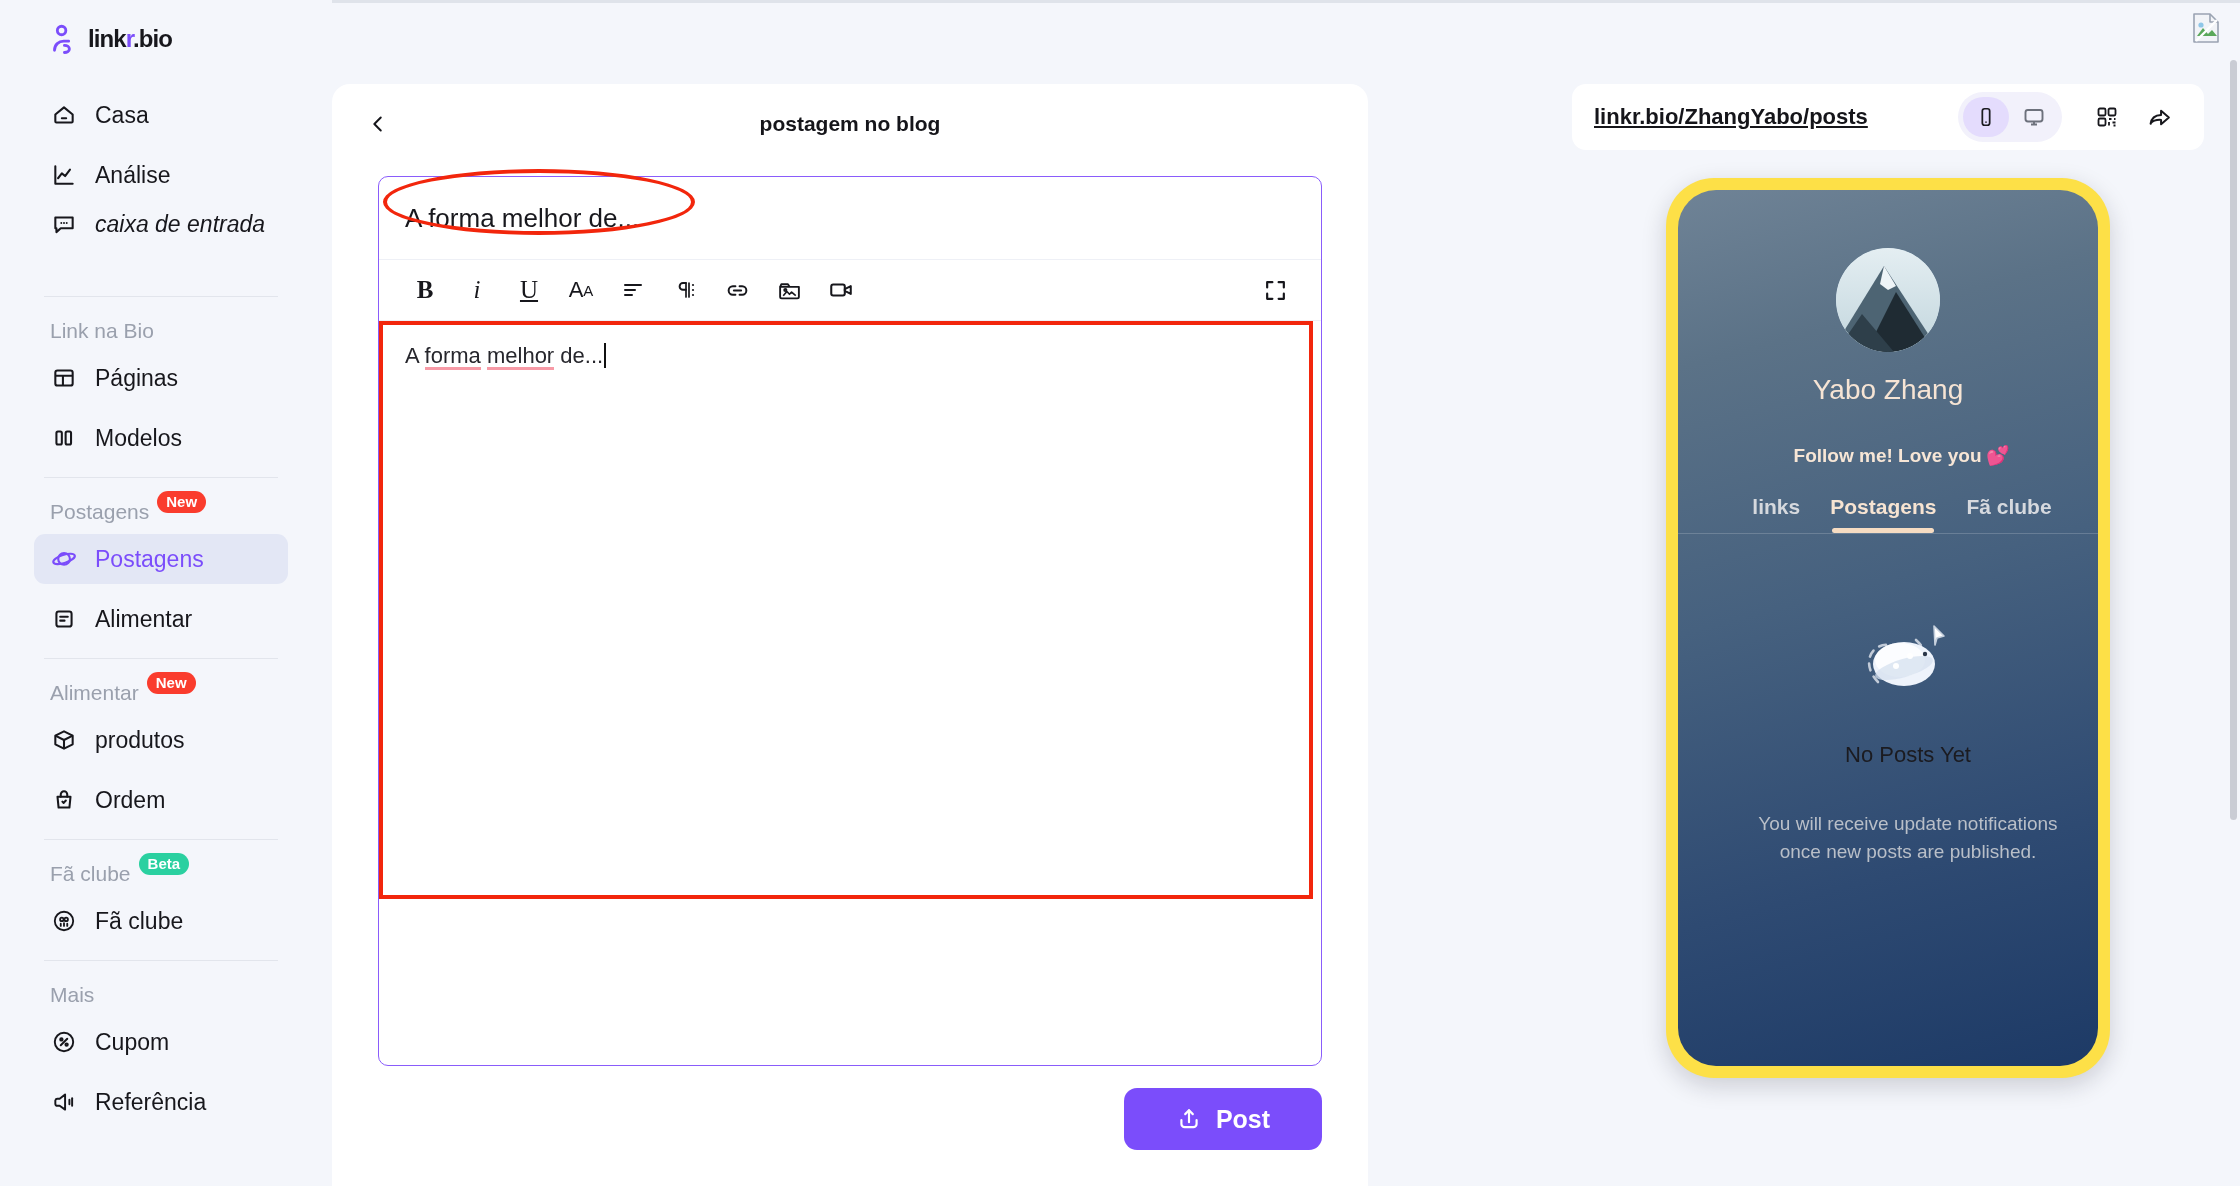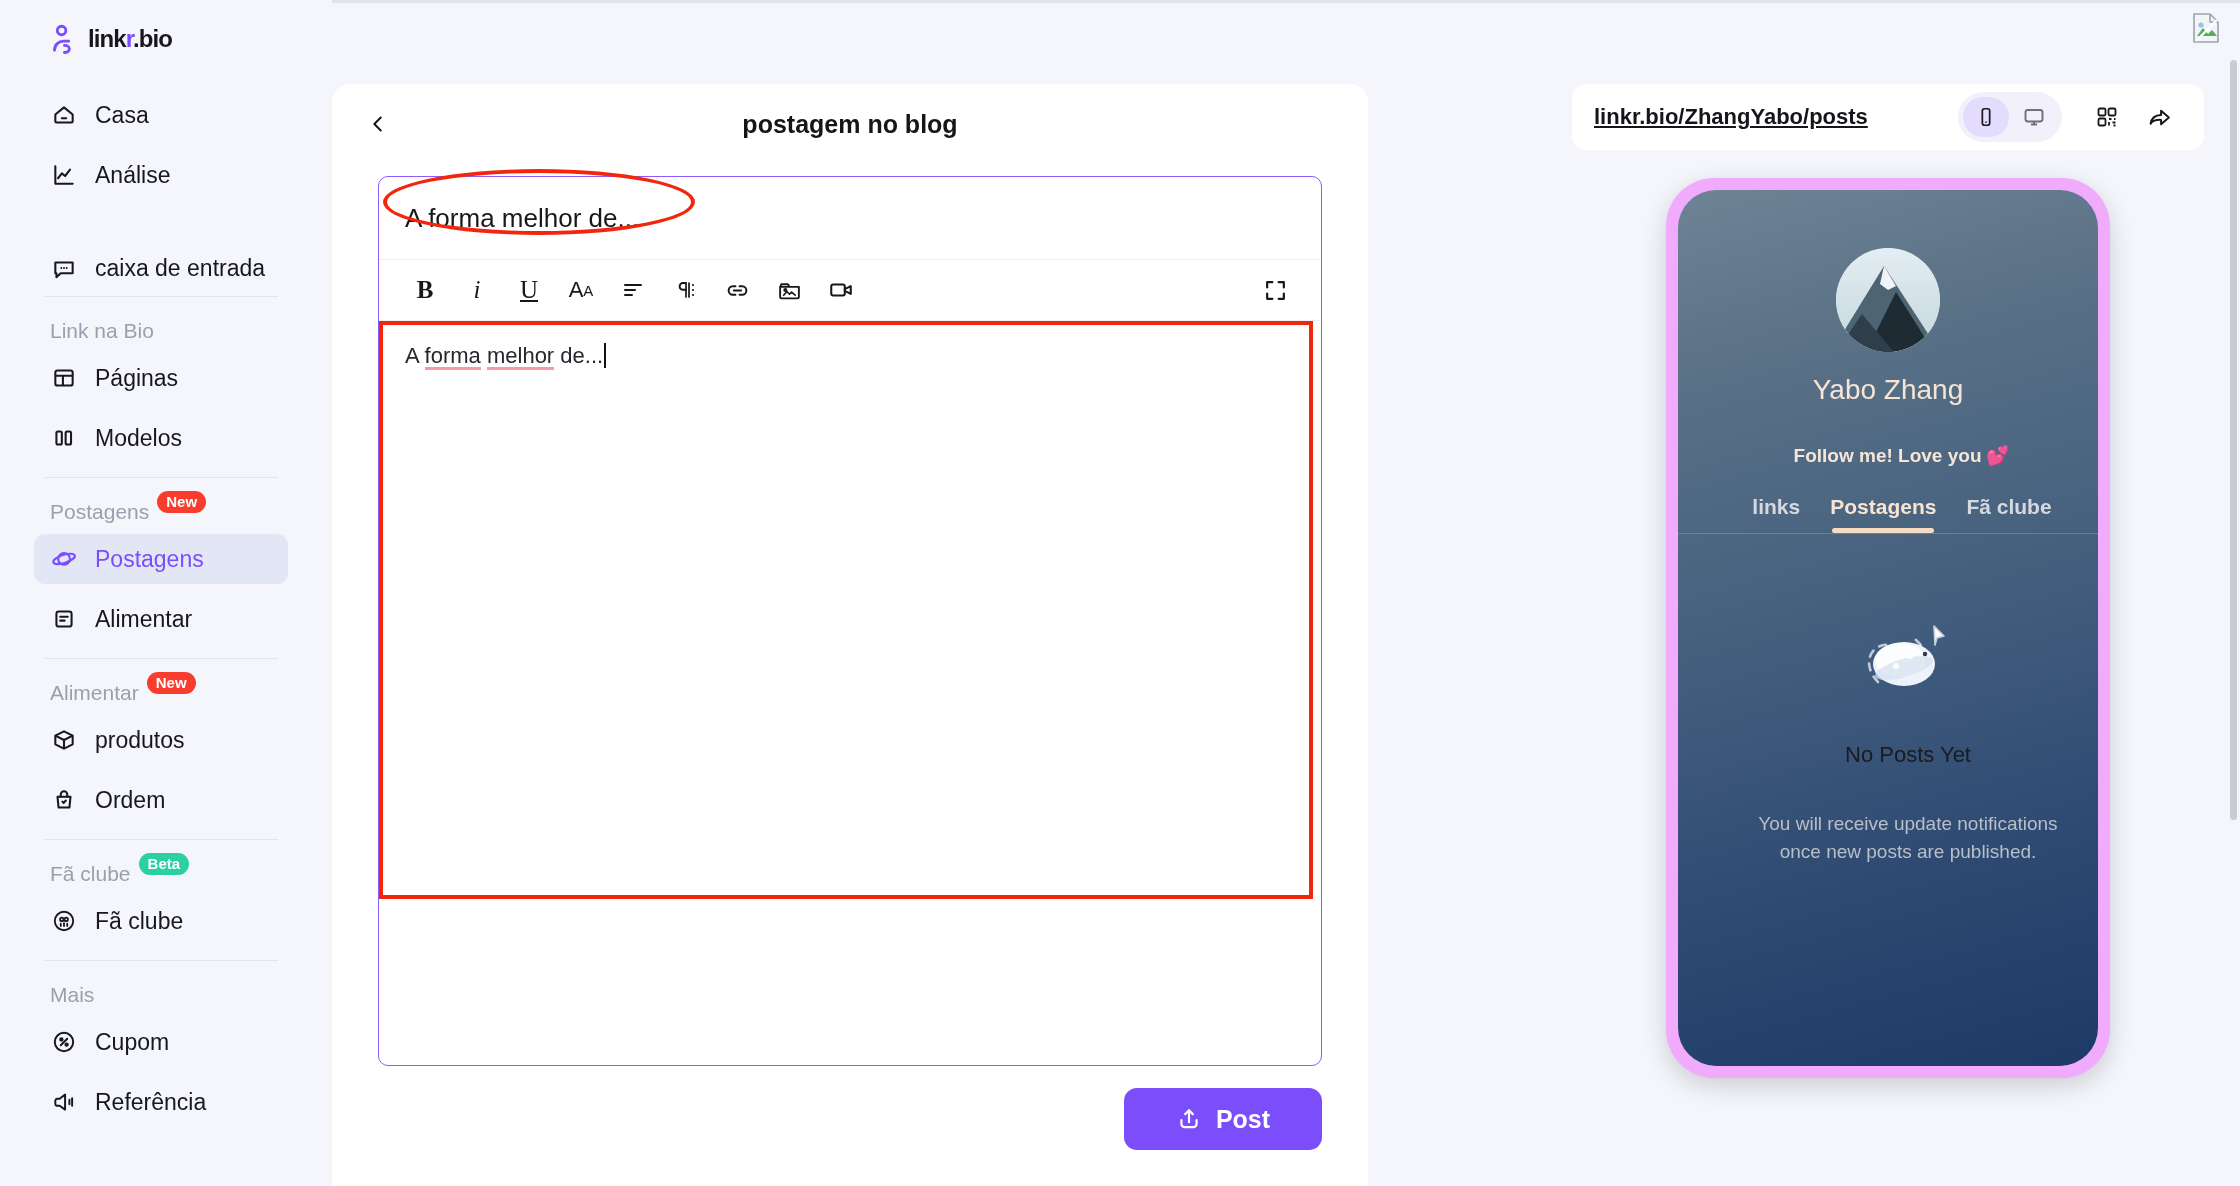--- a/index.html
+++ b/index.html
@@ -27,21 +27,21 @@
   .logo-text .accent { color: #7b4dfb; }
 
   .nav-item {
     display: flex; align-items: center; gap: 18px;
     height: 50px; padding: 0 16px;
     border-radius: 11px;
     color: #17171c; font-size: 23px;
     margin-bottom: 10px;
     cursor: pointer;
   }
-  .nav-item.two-line { height: 72px; align-items: flex-end; }
+  .nav-item.two-line { height: 72px; align-items: flex-start; font-style: italic; }
   .nav-item .ico { width: 27px; height: 27px; flex: 0 0 27px; display:flex; align-items:center; justify-content:center; }
   .nav-item .ico svg { display: block; }
   .nav-item .lbl { line-height: 1.22; }
   .nav-item.active { background: #e3e7f5; color: #7b4dfb; }
   .nav-item.active .ico svg { stroke: #7b4dfb; }
 
   .divider { height: 1px; background: #e2e5ec; margin: 14px 10px 22px 10px; }
 
   .sec-head {
     display: flex; align-items: flex-start; gap: 8px;
@@ -70,21 +70,21 @@
     height: 80px; display: flex; align-items: center;
     position: relative;
   }
   .back-btn {
     width: 44px; height: 44px; margin-left: 24px;
     display: flex; align-items: center; justify-content: center;
     cursor: pointer;
   }
   .editor-title {
     position: absolute; left: 0; right: 0; text-align: center;
-    font-size: 25px; font-weight: 700; color: #15151a;
+    font-size: 21px; font-weight: 700; color: #15151a;
     pointer-events: none;
   }
 
   .composer {
     margin: 12px 46px 0 46px;
     border: 1.5px solid #8a5cfb;
     border-radius: 10px;
     height: 890px;
     display: flex; flex-direction: column;
     position: relative;
@@ -175,21 +175,21 @@
   .seg-btn {
     width: 46px; height: 40px; border-radius: 999px;
     display: flex; align-items: center; justify-content: center; cursor: pointer;
   }
   .seg-btn.on { background: #e4dcfd; }
   .icon-btn { width: 46px; height: 46px; display:flex; align-items:center; justify-content:center; cursor:pointer; margin-left: 6px; }
 
   .phone-wrap { display: flex; justify-content: center; margin-top: 28px; }
   .phone {
     width: 444px; height: 900px;
-    background: #f0abfc;
+    background: #fde047;
     border-radius: 48px;
     padding: 12px;
     box-shadow: 0 8px 24px rgba(20,24,40,.18);
   }
   .phone-screen {
     width: 100%; height: 100%;
     border-radius: 38px; overflow: hidden;
     background: linear-gradient(165deg,#6f8396 0%, #5b7287 18%, #46617f 45%, #2e4a72 75%, #1d3a66 100%);
     display: flex; flex-direction: column; align-items: center;
     padding-top: 58px;

